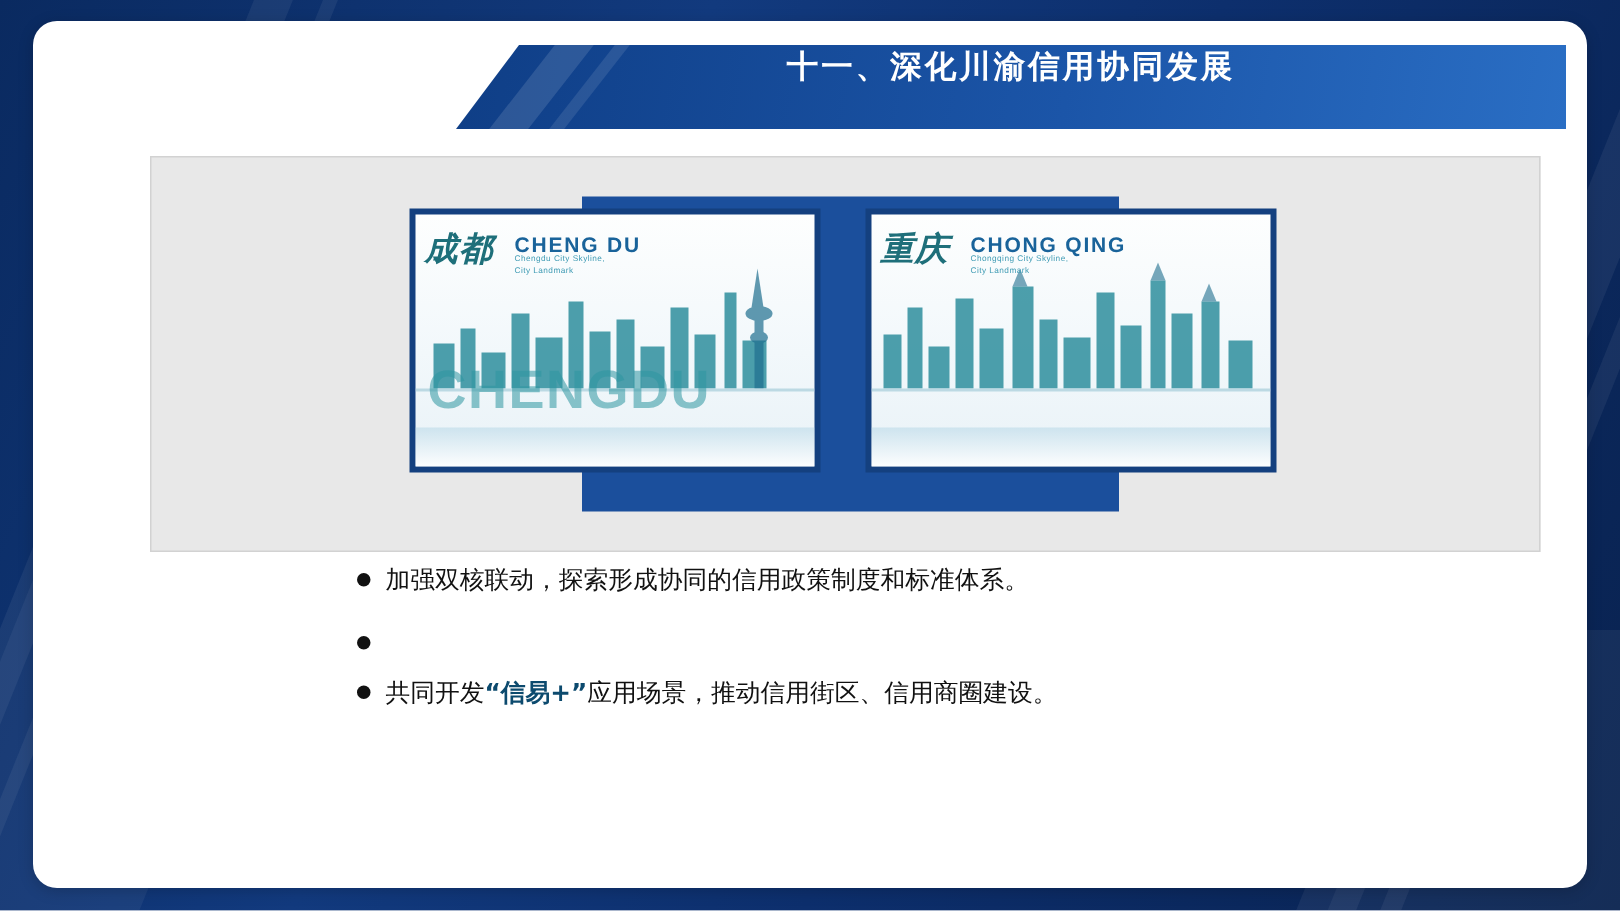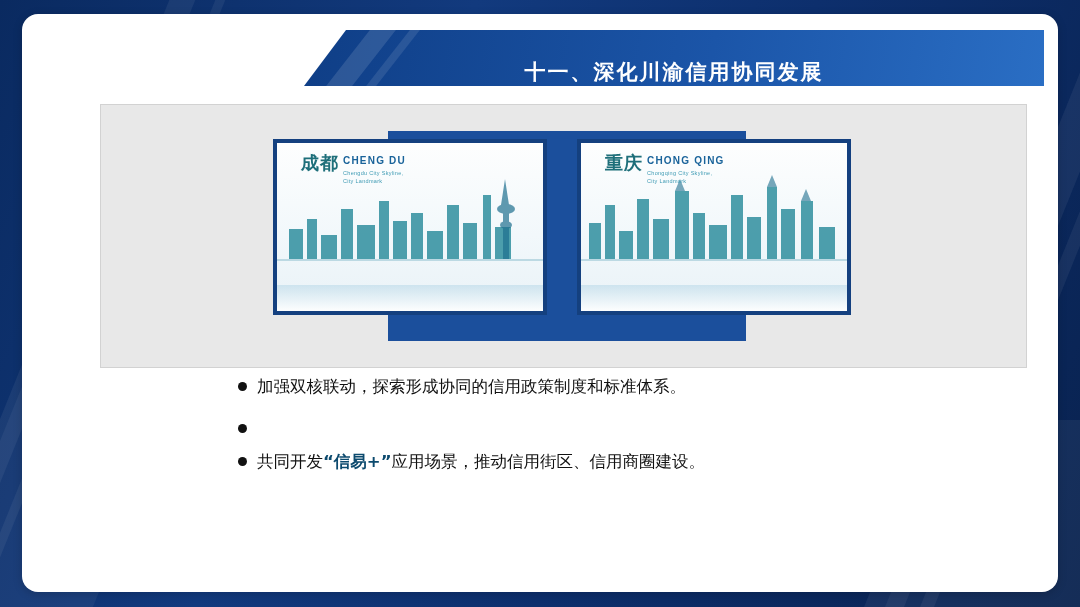--- a/index.html
+++ b/index.html
@@ -54,21 +54,21 @@
   
   .title-banner {
     position: absolute;
     left: 282px;
     top: 16px;
     width: 740px;
     height: 56px;
     background: linear-gradient(100deg, #0f3e86 0%, #1b55a8 55%, #2a6ec4 100%);
     clip-path: polygon(42px 0, 100% 0, 100% 100%, 0 100%);
     display: flex;
-    align-items: flex-end;
+    align-items: flex-start;
     justify-content: center;
   }
   .title-banner .deco-a {
     position: absolute;
     left: 44px; top: 0; width: 26px; height: 56px;
     background: rgba(255,255,255,0.12);
     transform: skewX(-38deg);
   }
   .title-banner .deco-b {
     position: absolute;
@@ -116,30 +116,31 @@
   .city-card.right { left: 476px; }
   .city-inner {
     position: relative;
     width: 100%;
     height: 100%;
     background: linear-gradient(180deg, #fdfefe 0%, #f2f8fb 55%, #e9f2f7 100%);
     overflow: hidden;
   }
   .city-cn {
     position: absolute;
-    left: 24px; top: 8px;
-    font-size: 18px;
+    left: 6px; top: 8px;
+    font-size: 22px;
     font-weight: bold;
     color: #1e6f7a;
     letter-spacing: 1px;
+    font-style: italic;
   }
   .city-en {
     position: absolute;
     left: 66px; top: 12px;
-    font-size: 10px;
+    font-size: 14px;
     font-weight: bold;
     color: #19639a;
     letter-spacing: 1.2px;
   }
   .city-sub {
     position: absolute;
     left: 66px; top: 26px;
     font-size: 5.5px;
     color: #3f9bb4;
     line-height: 8px;
@@ -247,20 +248,21 @@
             </g>
             <g fill="#1f6f8f" opacity="0.7">
               <polygon points="228,14 232,40 224,40"></polygon>
               <rect x="226" y="40" width="6" height="54"></rect>
               <ellipse cx="229" cy="44" rx="9" ry="5"></ellipse>
               <ellipse cx="229" cy="60" rx="6" ry="4"></ellipse>
             </g>
             <rect x="0" y="94" width="266" height="2" fill="#bcd9e3"></rect>
           </svg>
           <div class="water"></div>
+          <div class="city-big">CHENGDU</div>
           <div class="city-cn">成都</div>
           <div class="city-en">CHENG DU</div>
           <div class="city-sub">Chengdu City Skyline,
 City Landmark</div>
         </div>
       </div>
 
       <div class="city-card right">
         <div class="city-inner">
           <svg class="skyline" viewBox="0 0 266 120" preserveAspectRatio="none">

